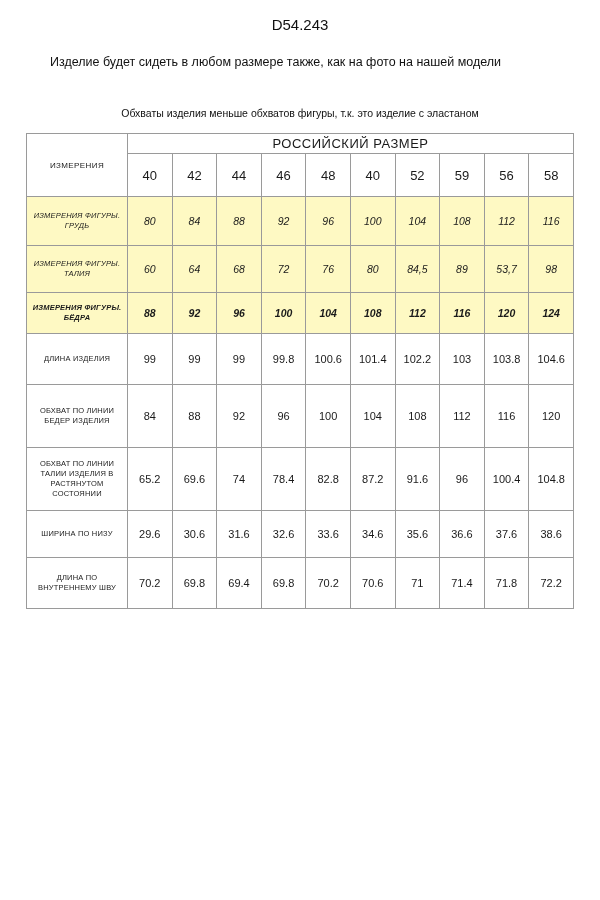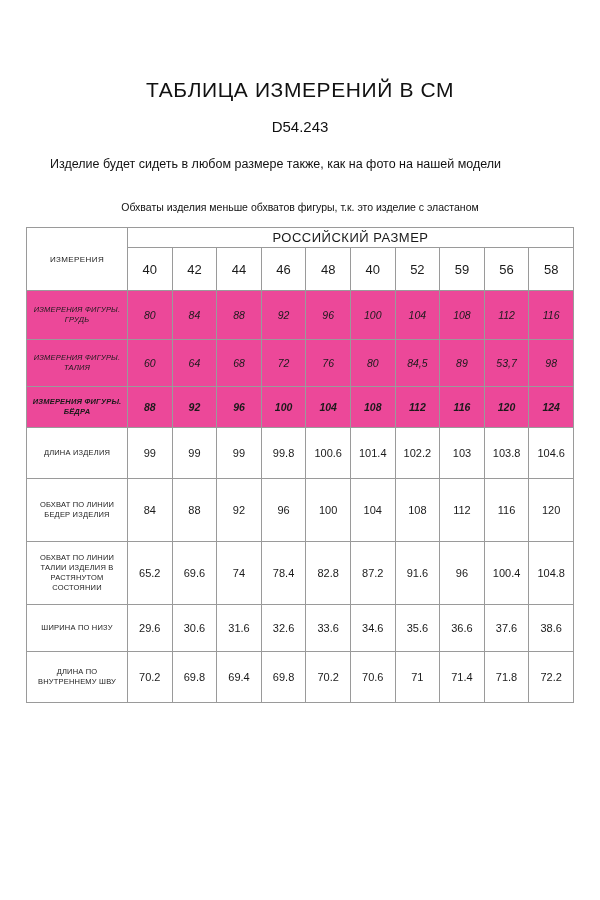--- a/index.html
+++ b/index.html
@@ -40,21 +40,21 @@
     text-align: left;
     font-size: 12.5px;
     line-height: 1.45;
     margin: 20px auto 0 auto;
     width: 500px;
     color: #111;
   }
   .note {
     text-align: center;
     font-size: 10.5px;
-    margin: 28px 0 0 0;
+    margin: 36px 0 0 0;
     color: #111;
   }
   table.size-table {
     width: 548px;
     margin: 14px auto 0 auto;
     border-collapse: collapse;
     table-layout: fixed;
   }
   table.size-table td,
   table.size-table th {
@@ -93,36 +93,35 @@
     font-size: 7.5px;
   }
   .val {
     font-size: 11px;
   }
   .val.ital {
     font-style: italic;
     font-size: 10.5px;
   }
   tr.shaded td {
-    background: #ec4899;
+    background: #fef9c3;
   }
   tr.tall-1 td { height: 44px; }
   tr.tall-2 td { height: 42px; }
   tr.tall-3 td { height: 36px; font-weight: bold; }
   tr.tall-4 td { height: 46px; }
   tr.tall-5 td { height: 58px; }
   tr.tall-6 td { height: 42px; }
   tr.tall-7 td { height: 46px; }
 </style>
 </head>
 <body>
 
 <div class="page">
 
-  <h1 class="title">ТАБЛИЦА ИЗМЕРЕНИЙ В СМ</h1>
   <div class="subtitle">D54.243</div>
   <p class="lead">Изделие будет сидеть в любом размере также, как на фото на нашей модели</p>
   <p class="note">Обхваты изделия меньше обхватов фигуры, т.к. это изделие с эластаном</p>
 
   <table class="size-table">
     <tbody>
       <tr>
         <td class="corner" rowspan="2">ИЗМЕРЕНИЯ</td>
         <td class="grp-head" colspan="10">РОССИЙСКИЙ РАЗМЕР</td>
       </tr>

